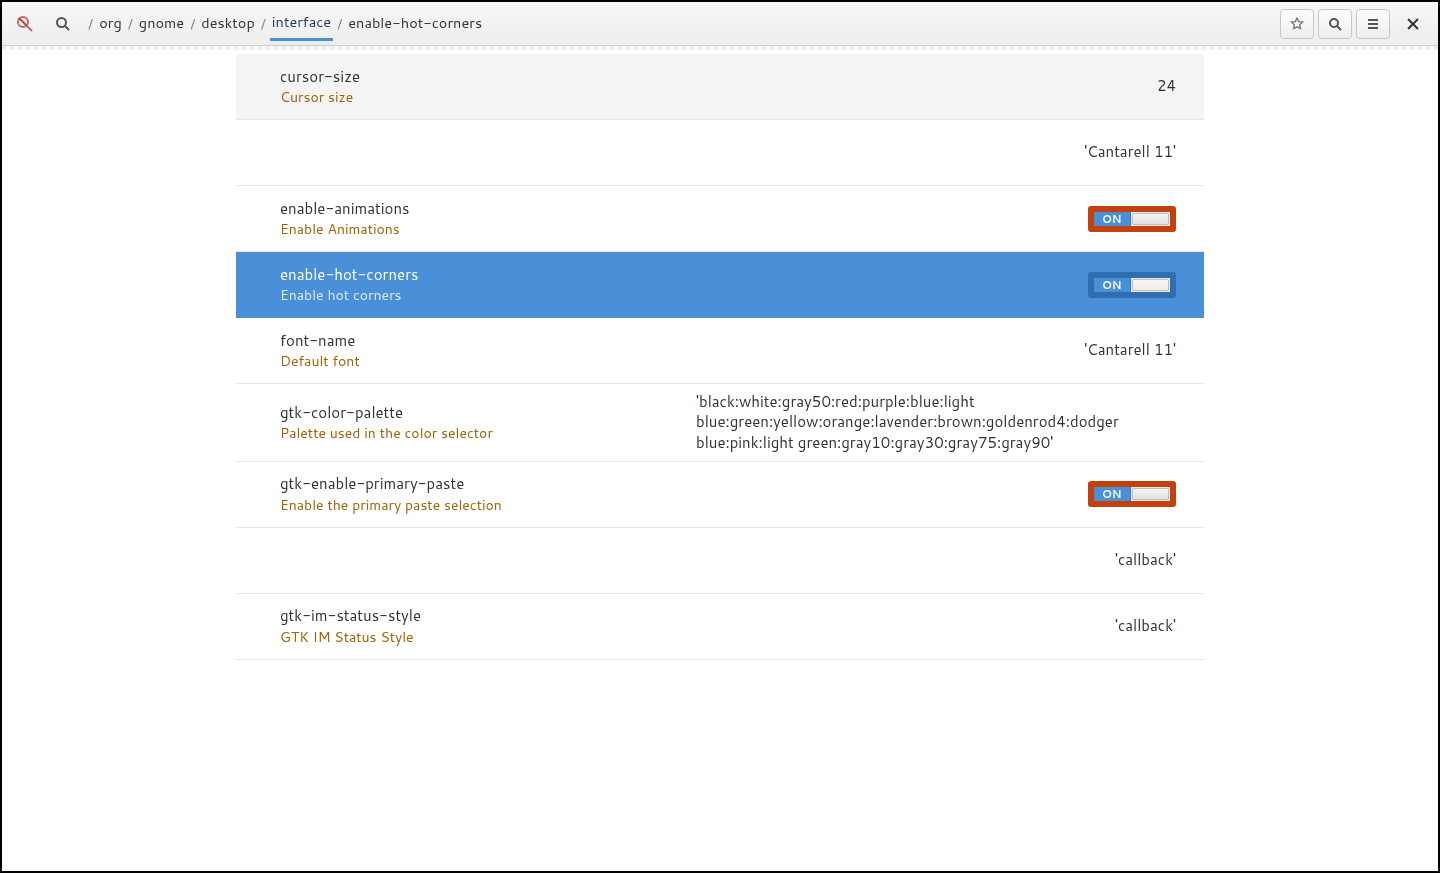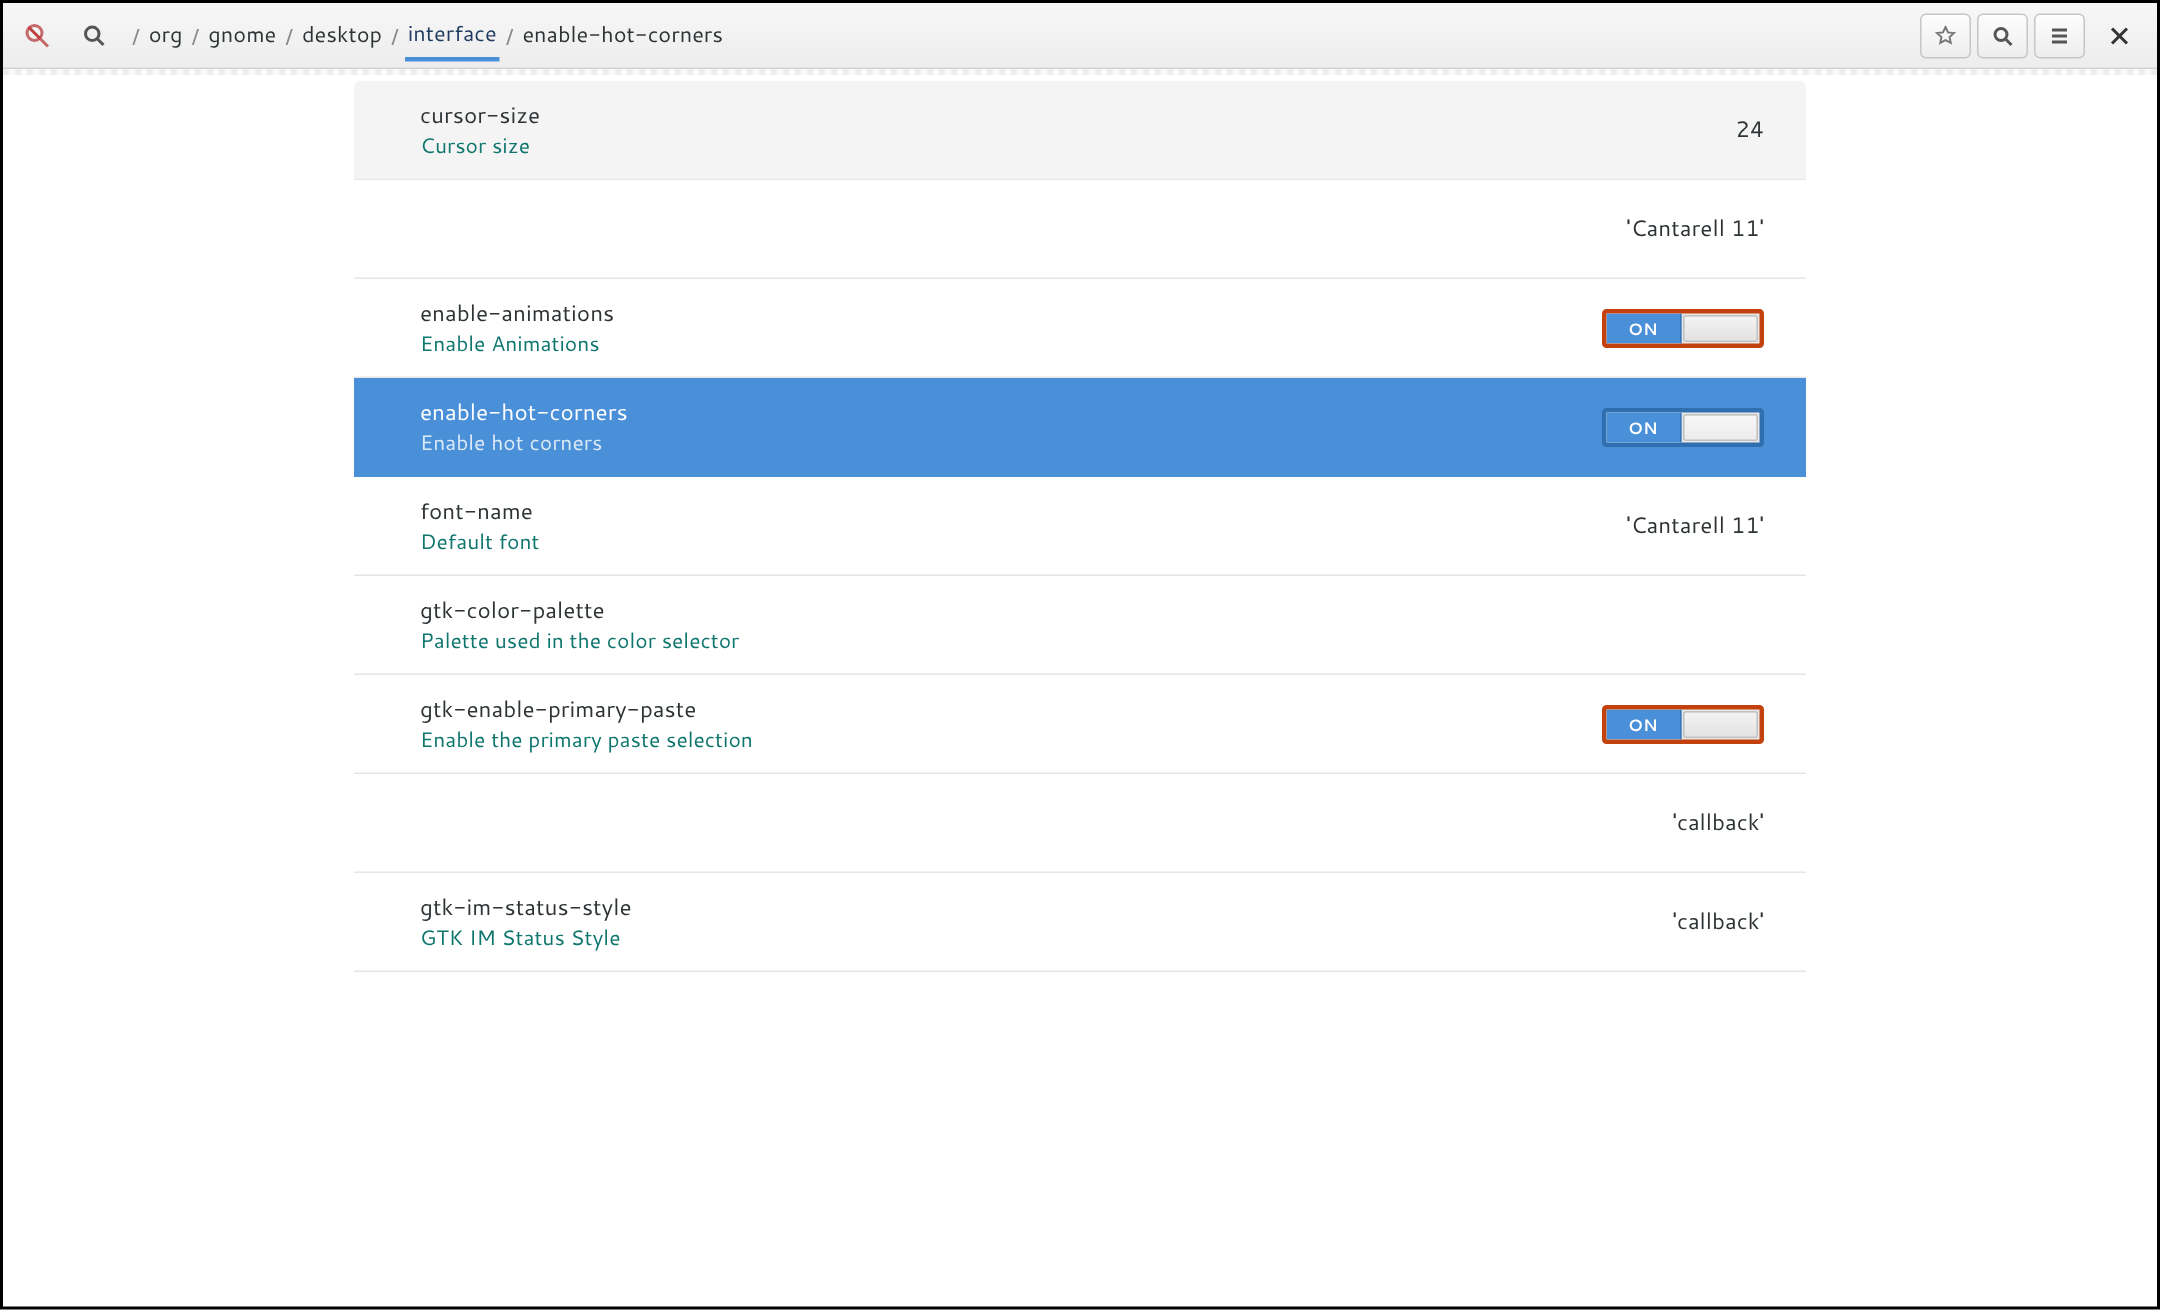--- a/index.html
+++ b/index.html
@@ -85,40 +85,40 @@
   .row.first { background:#f4f4f4; border-top-left-radius:4px; border-top-right-radius:4px; }
   .row.selected {
     background:#4a90d9;
     color:#fff;
     border-bottom-color:#4a90d9;
   }
   .row.selected .desc { color:#dbe9f7; }
   .row .labels { flex:0 0 auto; max-width:420px; }
   .row .key { font-size:15px; line-height:1.3; }
   .row.bold .key { font-weight:700; }
-  .row .desc { font-size:14px; color:#0f766e; line-height:1.3; margin-top:2px;}
+  .row .desc { font-size:14px; color:#a16207; line-height:1.3; margin-top:2px;}
   .row .value {
     margin-left:auto;
     text-align:right;
     font-size:15px;
     color:#2e3436;
     max-width:480px;
     line-height:1.35;
   }
   .row .value.long { text-align:left; max-width:480px; }
   .row .edit-indicator {
     position:absolute;
     left:14px; top:50%; transform:translateY(-50%);
     color:#333;
   }
 
   
   .switch {
-    width:108px; height:26px;
-    border:3px solid #c2410c;
+    width:88px; height:26px;
+    border:6px solid #c2410c;
     border-radius:3px;
     background:#e9e9e9;
     position:relative;
     overflow:hidden;
     margin-left:auto;
     display:flex;
   }
   .switch .half {
     flex:1;
     display:flex; align-items:center; justify-content:center;
@@ -240,20 +240,21 @@
           <div class="key">font-name</div>
           <div class="desc">Default font</div>
         </div>
         <div class="value">'Cantarell 11'</div>
       </div>
       <div class="row">
         <div class="labels">
           <div class="key">gtk-color-palette</div>
           <div class="desc">Palette used in the color selector</div>
         </div>
+        <div class="value long">'black:white:gray50:red:purple:blue:light blue:green:yellow:orange:lavender:brown:goldenrod4:dodger blue:pink:light green:gray10:gray30:gray75:gray90'</div>
       </div>
       <div class="row">
         <div class="labels">
           <div class="key">gtk-enable-primary-paste</div>
           <div class="desc">Enable the primary paste selection</div>
         </div>
         <div class="switch on">
           <div class="half on-side">ON</div>
           <div class="half off-side"></div>
         </div>

